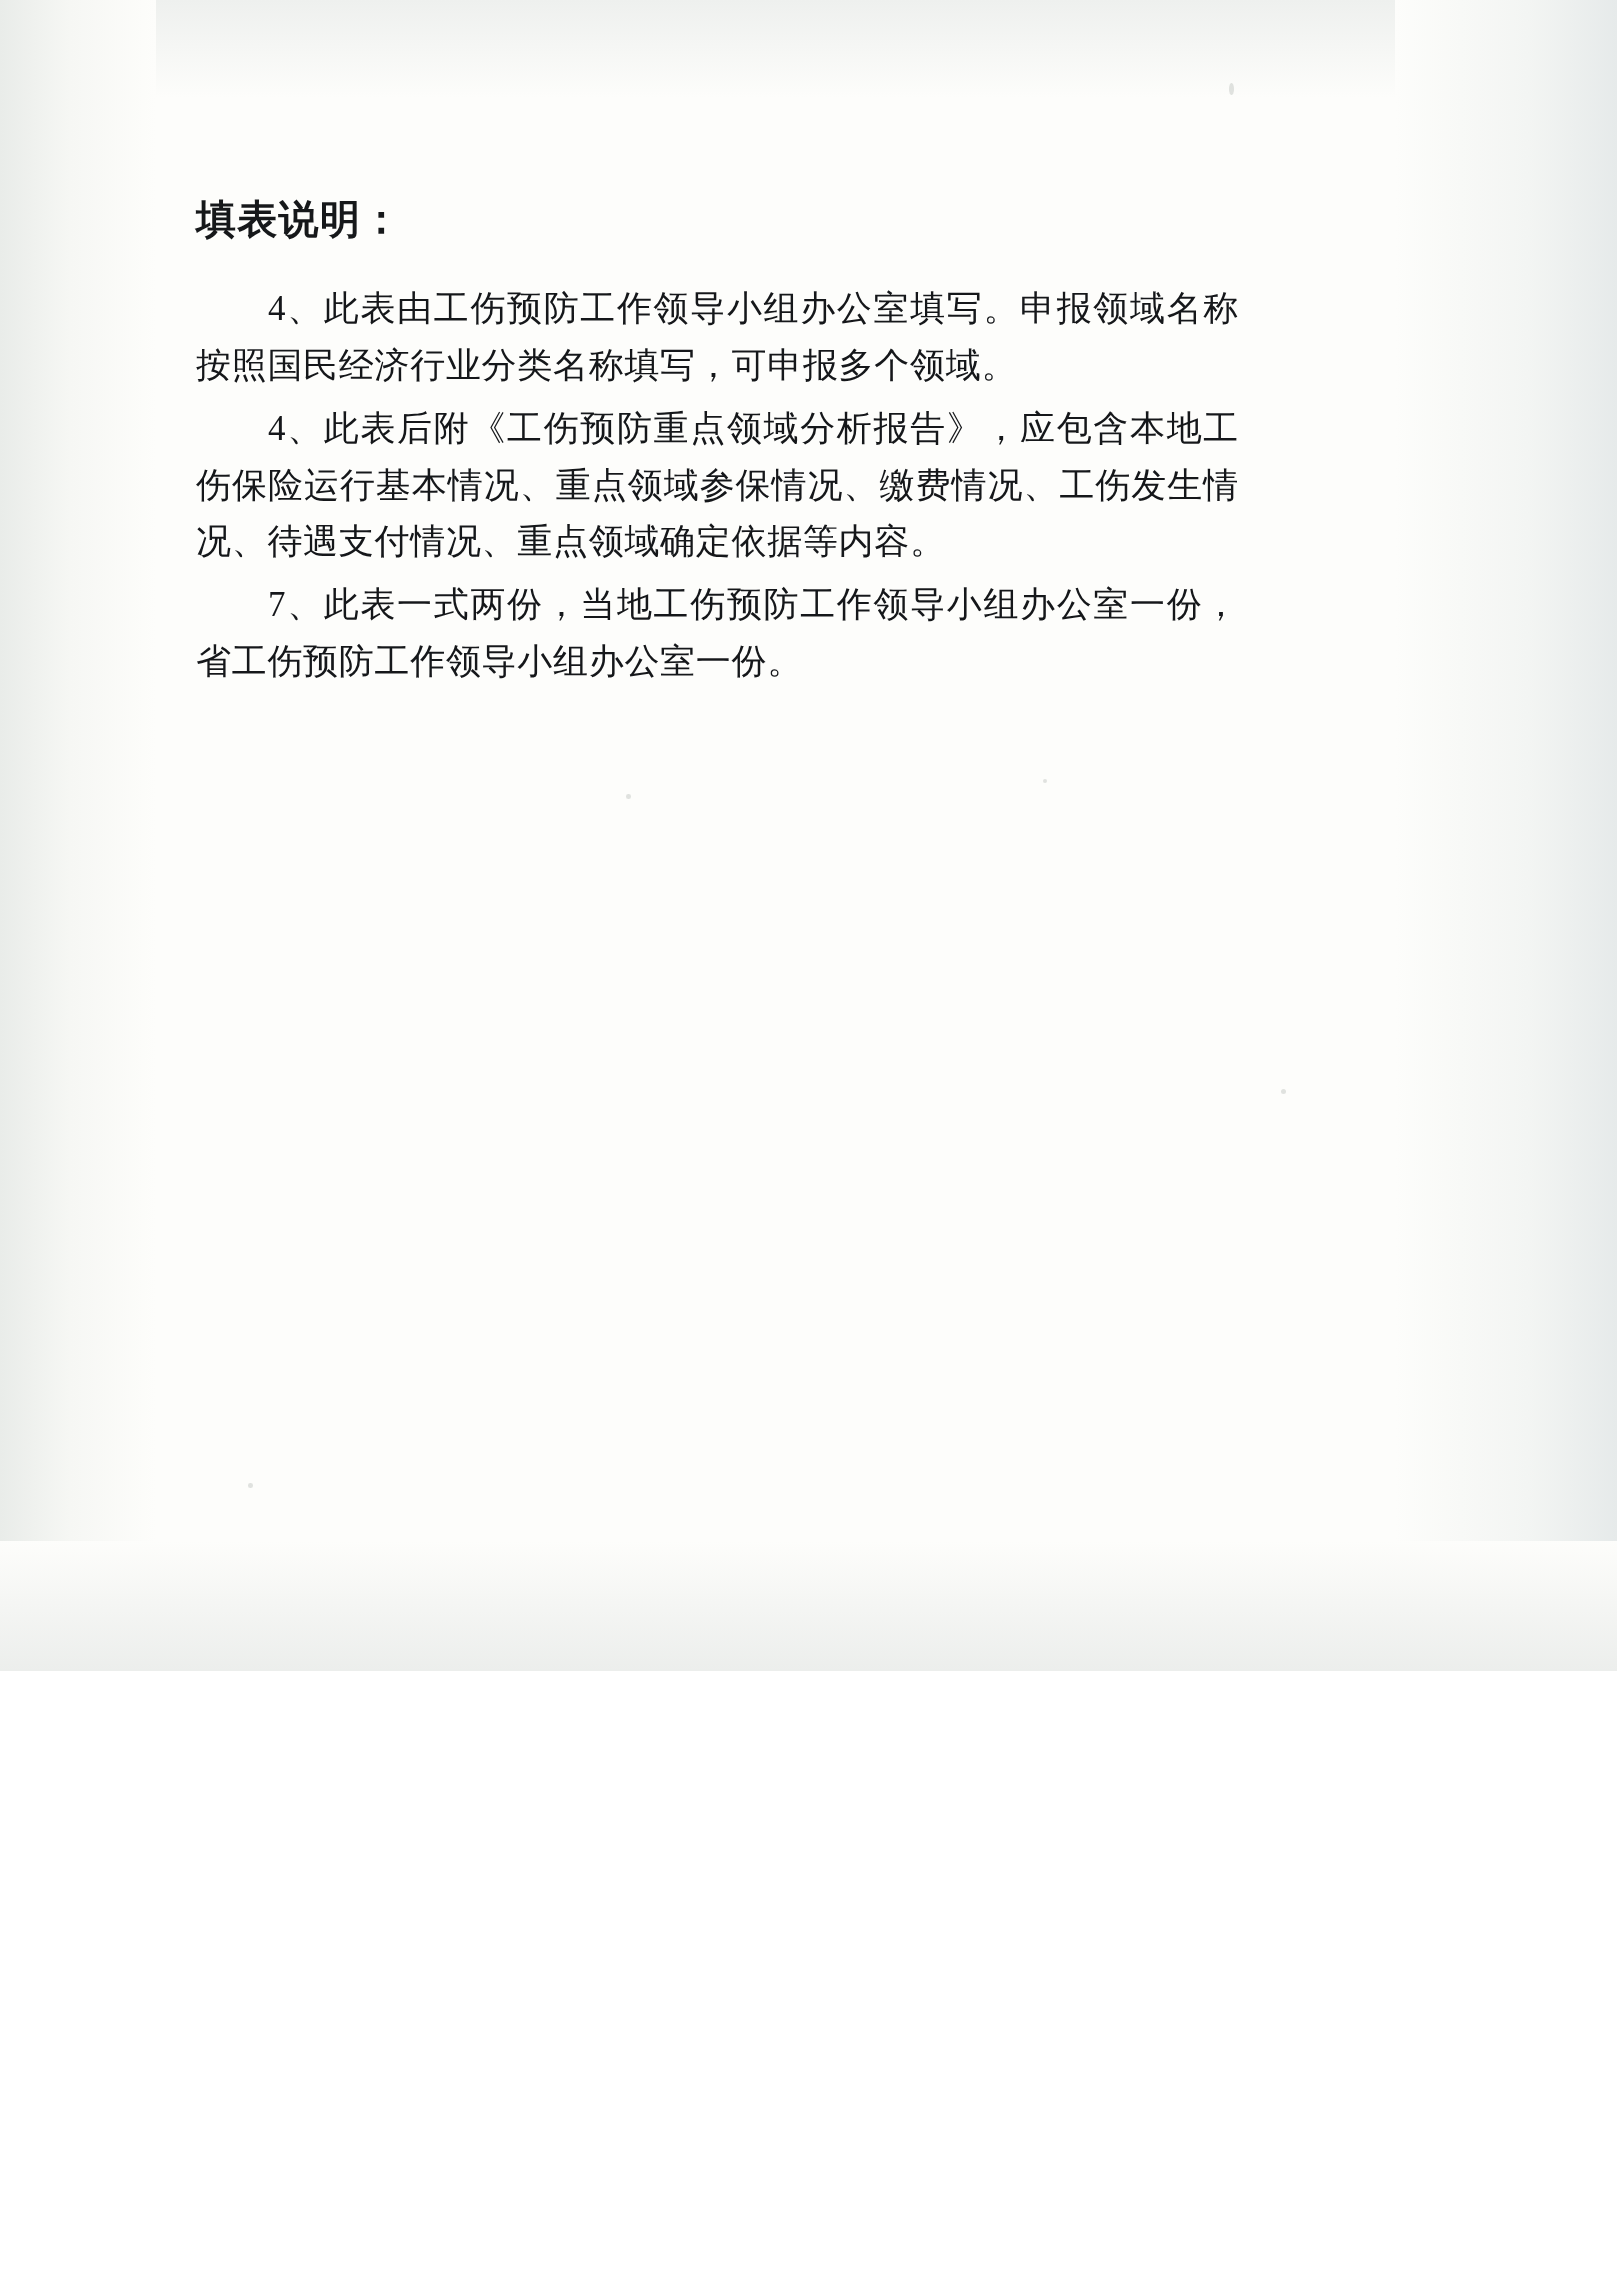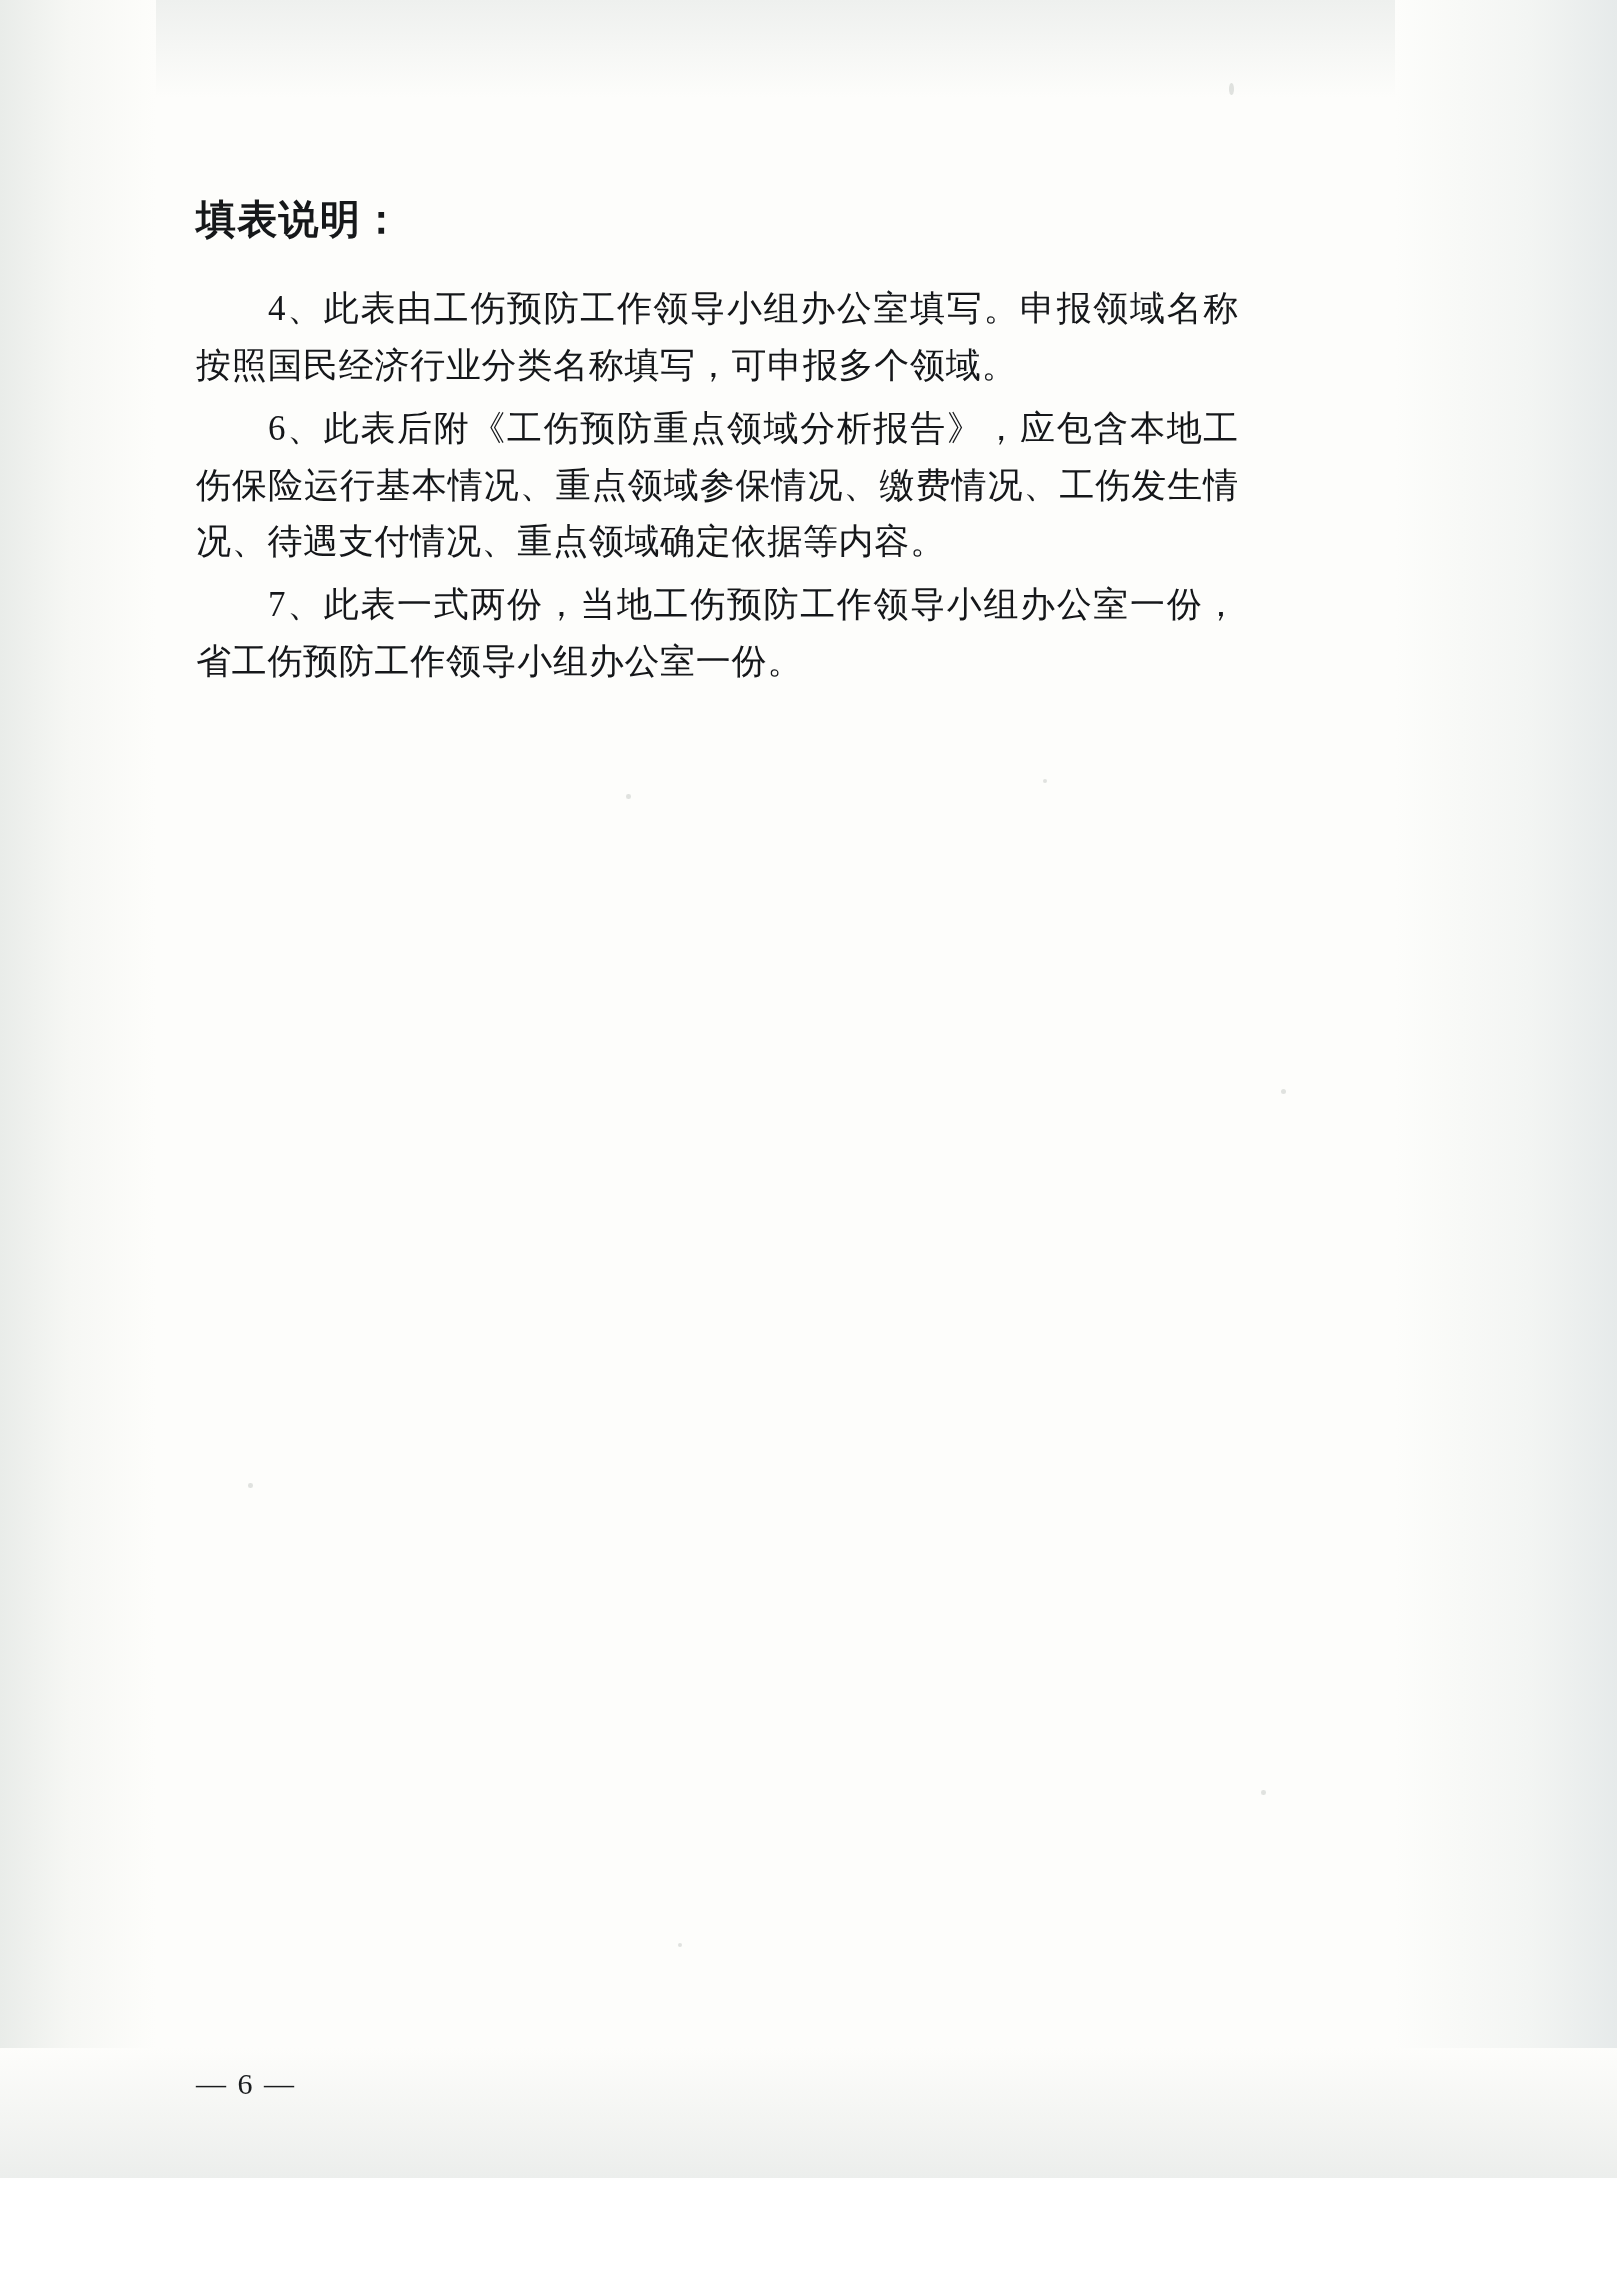--- a/index.html
+++ b/index.html
@@ -6,21 +6,21 @@
     margin: 0;
     padding: 0;
     background: #ffffff;
   }
   body {
     font-family: "Liberation Serif", "DejaVu Serif", serif;
   }
   .page {
     position: relative;
     width: 1617px;
-    height: 2178px;
+    height: 1671px;
     background: #fdfdfb;
     overflow: hidden;
   }
   
   .paper-tint-left {
     position: absolute;
     left: 0; top: 0;
     width: 156px; height: 100%;
     background: linear-gradient(to right, #e9ece9 0%, #f6f7f4 45%, #fdfdfb 100%);
     pointer-events: none;
@@ -109,21 +109,21 @@
   <div class="speck" style="left:1281px;top:1089px;width:5.2px;height:5.2px;"></div>
   <div class="speck" style="left:248px;top:1483px;width:4.6px;height:4.6px;"></div>
   <div class="speck" style="left:1261px;top:1790px;width:4.6px;height:4.6px;"></div>
   <div class="speck" style="left:678px;top:1943px;width:3.9px;height:3.9px;"></div>
 
   <div class="content">
     <h1 class="doc-title">填表说明：</h1>
 
     <p class="para">4、此表由工伤预防工作领导小组办公室填写。申报领域名称按照国民经济行业分类名称填写，可申报多个领域。</p>
 
-    <p class="para">6、此表后附《工伤预防重点领域分析报告》，应包含本地工伤保险运行基本情况、重点领域参保情况、缴费情况、工伤发生情况、待遇支付情况、重点领域确定依据等内容。</p>
+    <p class="para">4、此表后附《工伤预防重点领域分析报告》，应包含本地工伤保险运行基本情况、重点领域参保情况、缴费情况、工伤发生情况、待遇支付情况、重点领域确定依据等内容。</p>
 
     <p class="para">7、此表一式两份，当地工伤预防工作领导小组办公室一份，省工伤预防工作领导小组办公室一份。</p>
   </div>
 
   <div class="page-number">— 6 —</div>
 
 </div>
 
 
 </body></html>

